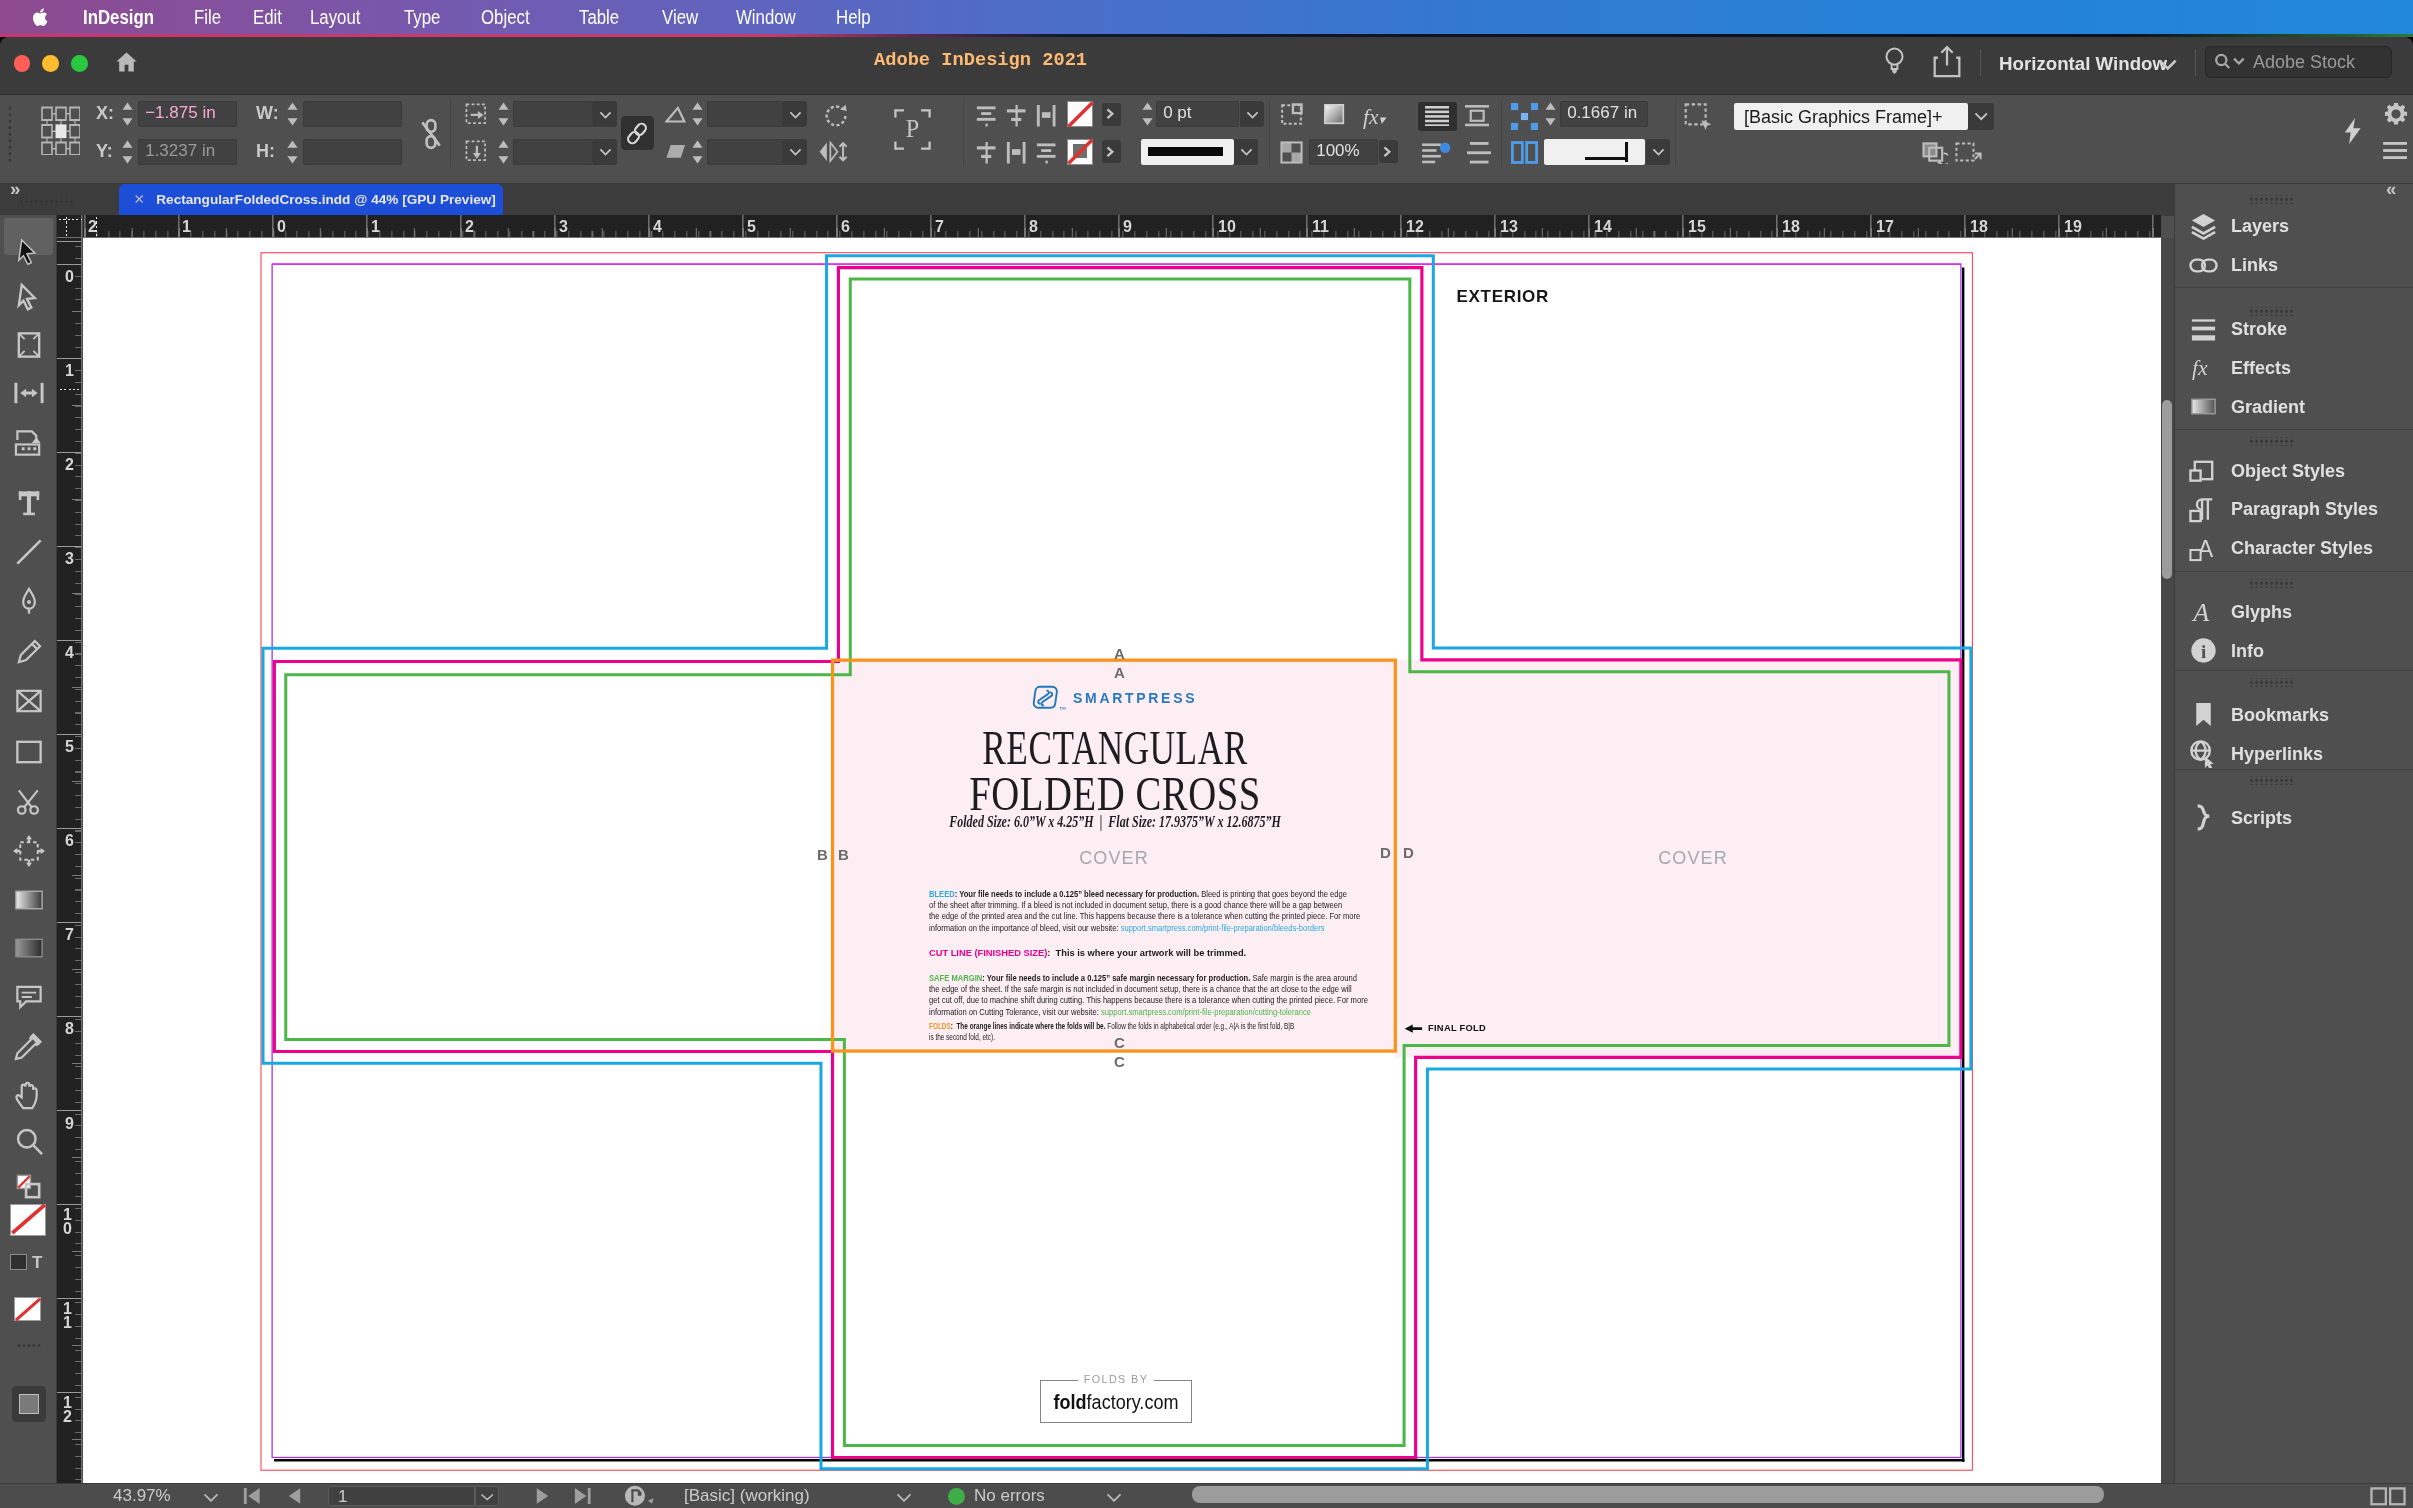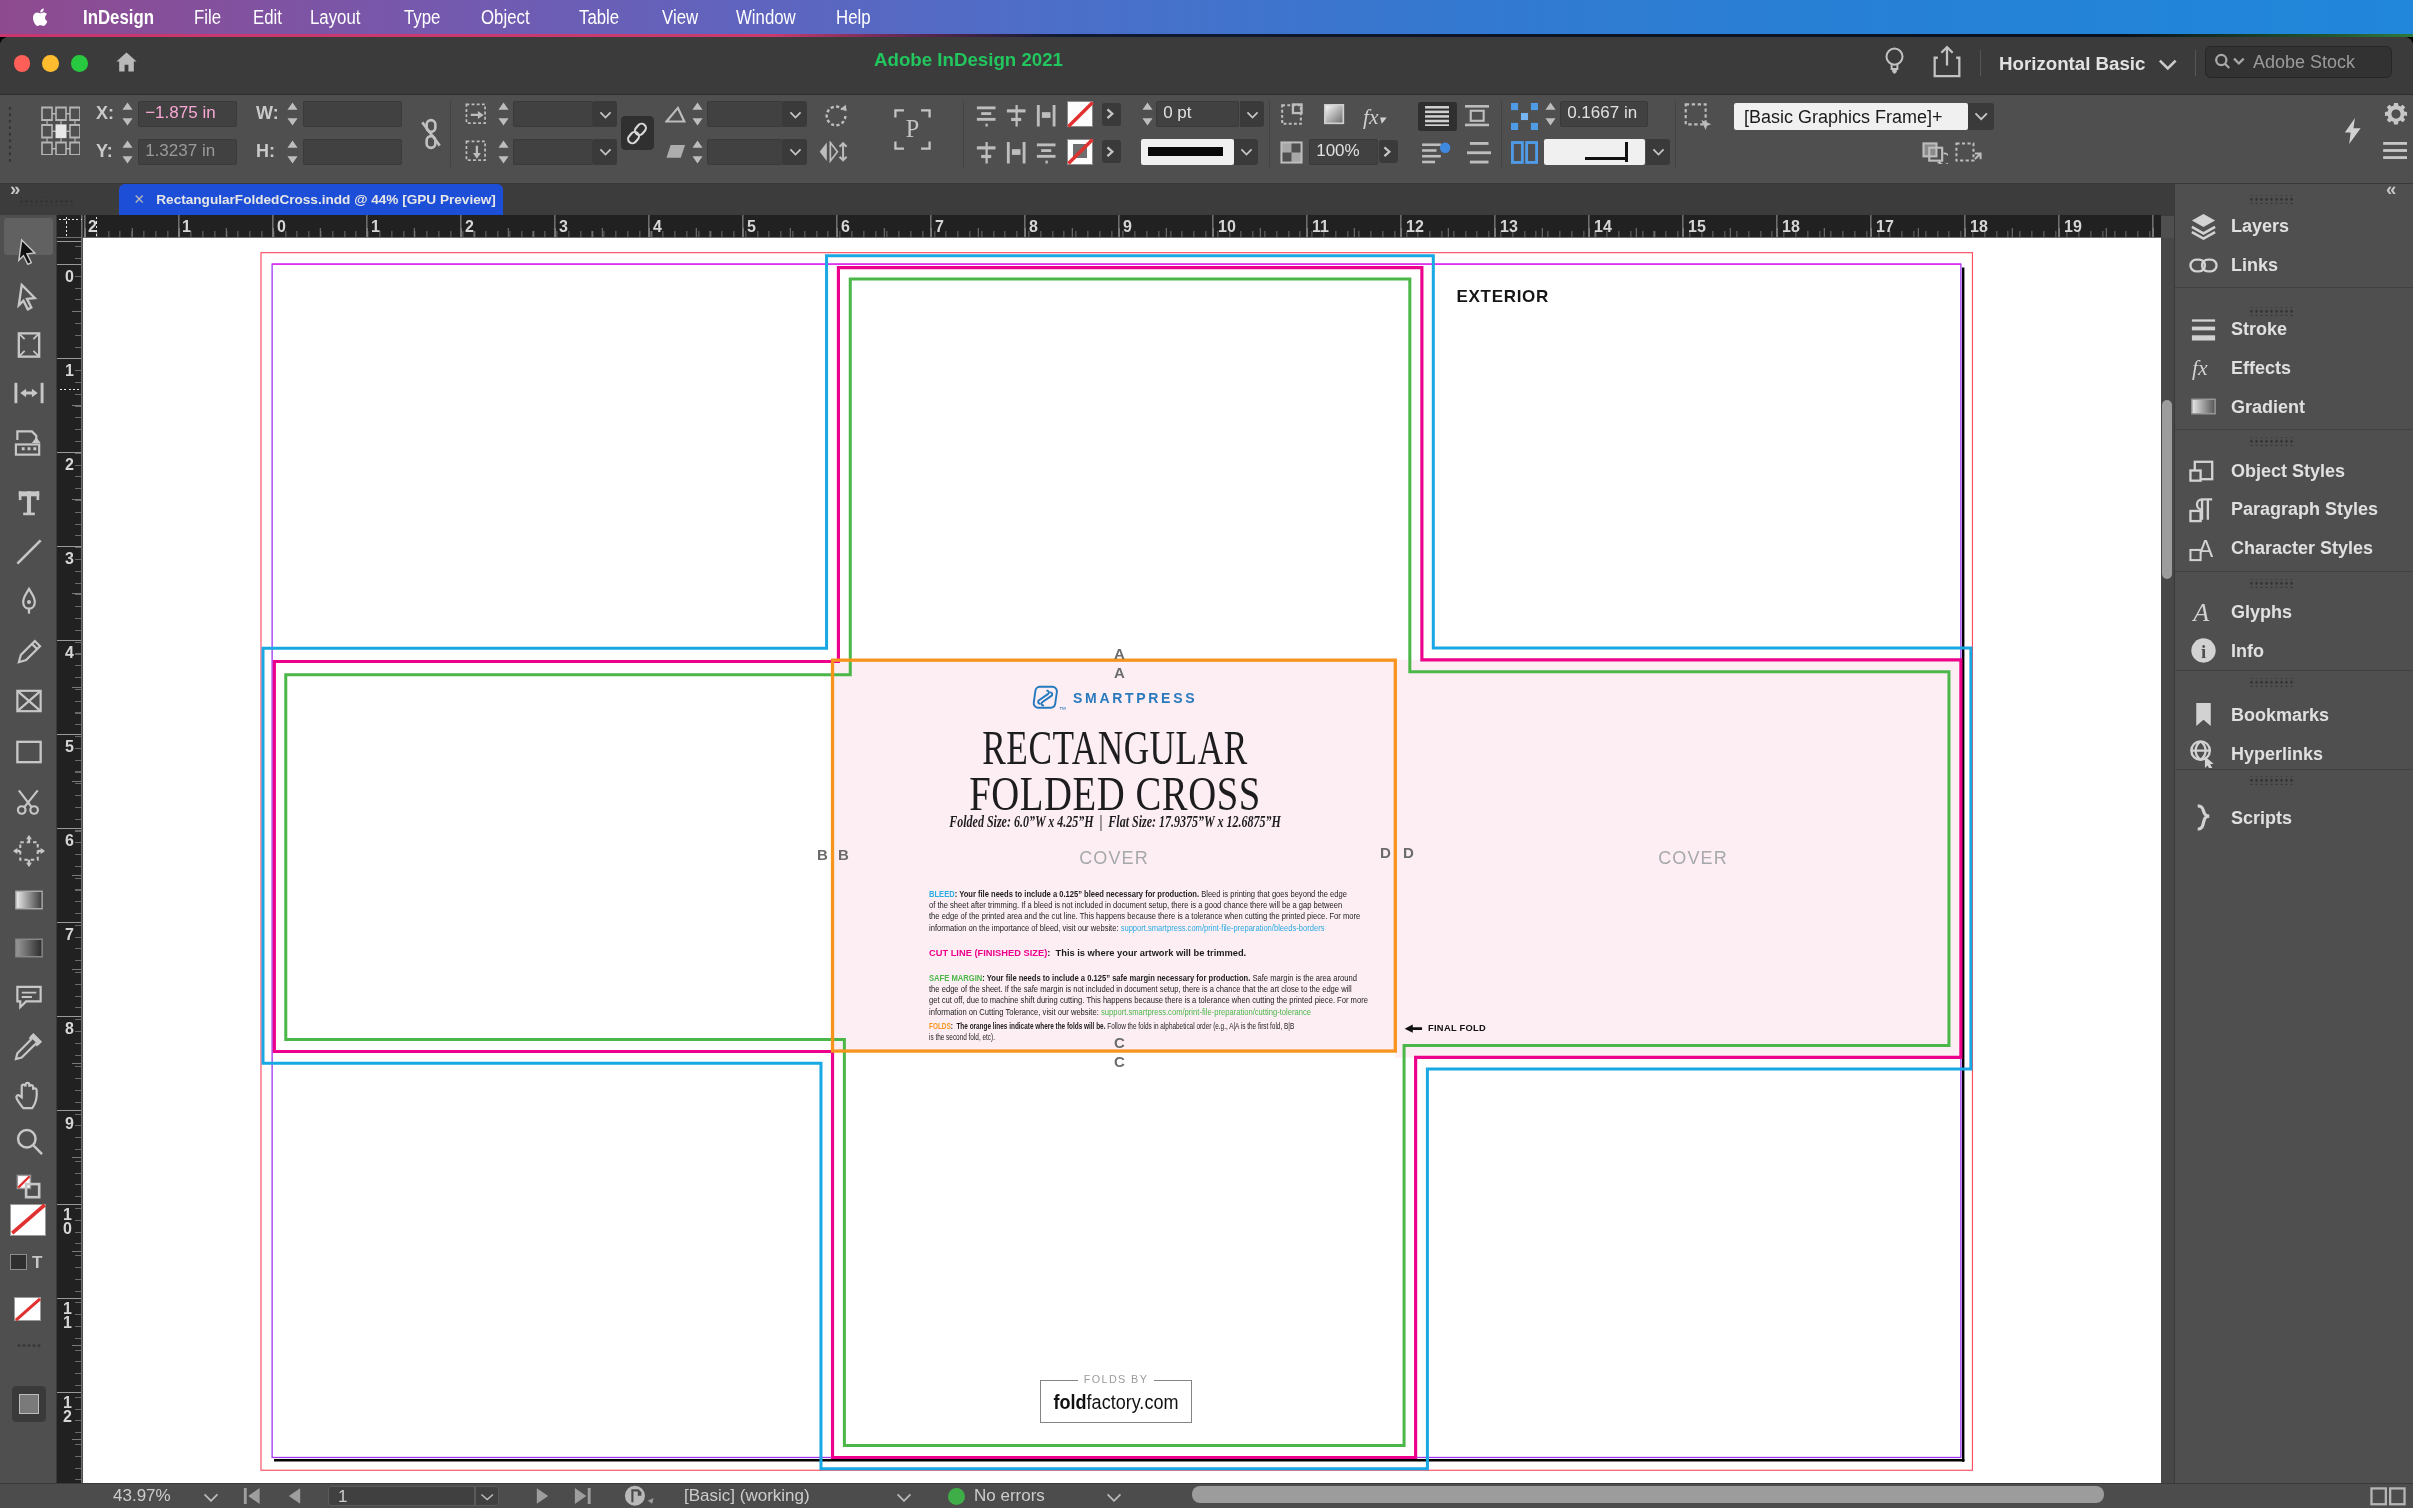--- a/index.html
+++ b/index.html
@@ -5,21 +5,21 @@
 body{font-family:"Liberation Sans",sans-serif;position:relative;}
 .abs{position:absolute;}
 .menubar{left:0;top:0;width:2413px;height:34px;
  background:linear-gradient(90deg,#8e4a8e 0%,#85509c 8%,#7559ae 18%,#6163bd 30%,#4a6fc9 45%,#3478d0 60%,#2880d5 75%,#2384d8 88%,#2187da 100%);}
 .menubar .mi{position:absolute;top:0;height:34px;line-height:34px;color:#fff;font-size:21.5px;font-weight:500;}
 .wstrip{left:0;top:34px;width:2413px;height:2.9px;
  background:linear-gradient(90deg,#c9356f 0%,#c93b6f 32%,#5a2752 38%,#101b33 44%,#0d1526 60%,#0a111e 88%,#20512e 96%,#2f7a3c 100%);}
 .win{left:0;top:37px;width:2413px;height:1471px;background:#4f4f4f;border-radius:8.6px 8.6px 0 0;}
 .titlebar{left:0;top:37px;width:2413px;height:58px;background:#3b3b3b;border-radius:8.6px 8.6px 0 0;border-bottom:1.4px solid #2e2e2e;}
 .light{width:16.5px;height:16.5px;border-radius:50%;top:55px;}
-.tbtext{color:#22c55e;font-size:21.5px;font-weight:700;}
+.tbtext{color:#fdba74;font-size:21.5px;font-weight:700;font-family:Liberation Mono, monospace;}
 .ctrlbar{left:0;top:97px;width:2413px;height:87px;background:#4f4f4f;border-bottom:1.4px solid #383838;}
 .fld{position:absolute;background:#414141;border-radius:2.9px;box-shadow:inset 0 0 0 0.7px #393939;}
 .fld .txt{position:absolute;left:7.2px;top:0;color:#b8b8b8;font-size:17px;line-height:24.4px;white-space:nowrap;}
 .wfld{position:absolute;background:#f0f0f0;border-radius:2.2px;}
 .clabel{position:absolute;color:#c9c9c9;font-size:18px;font-weight:700;}
 .chevbtn{position:absolute;background:#414141;border-radius:0 2.9px 2.9px 0;color:#c6c6c6;text-align:center;}
 .cdiv{position:absolute;width:1.4px;background:#434343;}
 .tabbar{left:0;top:184px;width:2413px;height:32px;background:#3c3c3c;}
 .tab{position:absolute;left:119px;top:184px;width:384px;height:32px;background:#1d4ed8;border-radius:5.7px 5.7px 0 0;color:#e6e6e6;font-size:13.6px;line-height:32px;white-space:nowrap;overflow:hidden;}
 .toolcol{left:0;top:215px;width:57px;height:1268px;background:#4f4f4f;border-right:1.4px solid #3a3a3a;}
@@ -68,21 +68,21 @@
     </g>
   </svg>
 <svg class="abs" style="left:1932px;top:45px" width="30" height="34" viewBox="0 0 21 24">
     <g fill="none" stroke="#c2c2c2" stroke-width="1.6">
       <path d="M4 9h-2.2v13h17.4V9H17"></path>
       <path d="M10.5 1.5v13"></path>
       <path d="M6.5 5.5l4-4 4 4"></path>
     </g>
   </svg>
 <div class="abs" style="left:1980px;top:50px;width:1.4px;height:26px;background:#565656"></div>
-<div class="abs" style="left:1999px;top:53px;color:#e2e2e2;font-size:18.7px;font-weight:700">Horizontal Basic</div>
+<div class="abs" style="left:1999px;top:53px;color:#e2e2e2;font-size:18.7px;font-weight:700">Horizontal Window</div>
 <svg class="abs" style="left:2157px;top:57px" width="21.5" height="14.4" viewBox="0 0 15 10">
     <path fill="none" stroke="#cccccc" stroke-width="1.8" d="M2 2.5l5.5 5.5L13 2.5"></path>
   </svg>
 <div class="abs" style="left:2195px;top:50px;width:1.4px;height:26px;background:#565656"></div>
 <div class="abs" style="left:2205px;top:46px;width:187px;height:32px;background:#323232;border:1.4px solid #262626;border-radius:5.7px"></div>
 <svg class="abs" style="left:2214px;top:53px" width="33" height="17" viewBox="0 0 23 12">
     <g fill="none" stroke="#a8a8a8" stroke-width="1.6">
       <circle cx="5" cy="5" r="3.6"></circle>
       <path d="M7.6 7.6l3 3"></path>
       <path d="M14 4l3.4 3.4L20.8 4"></path>

